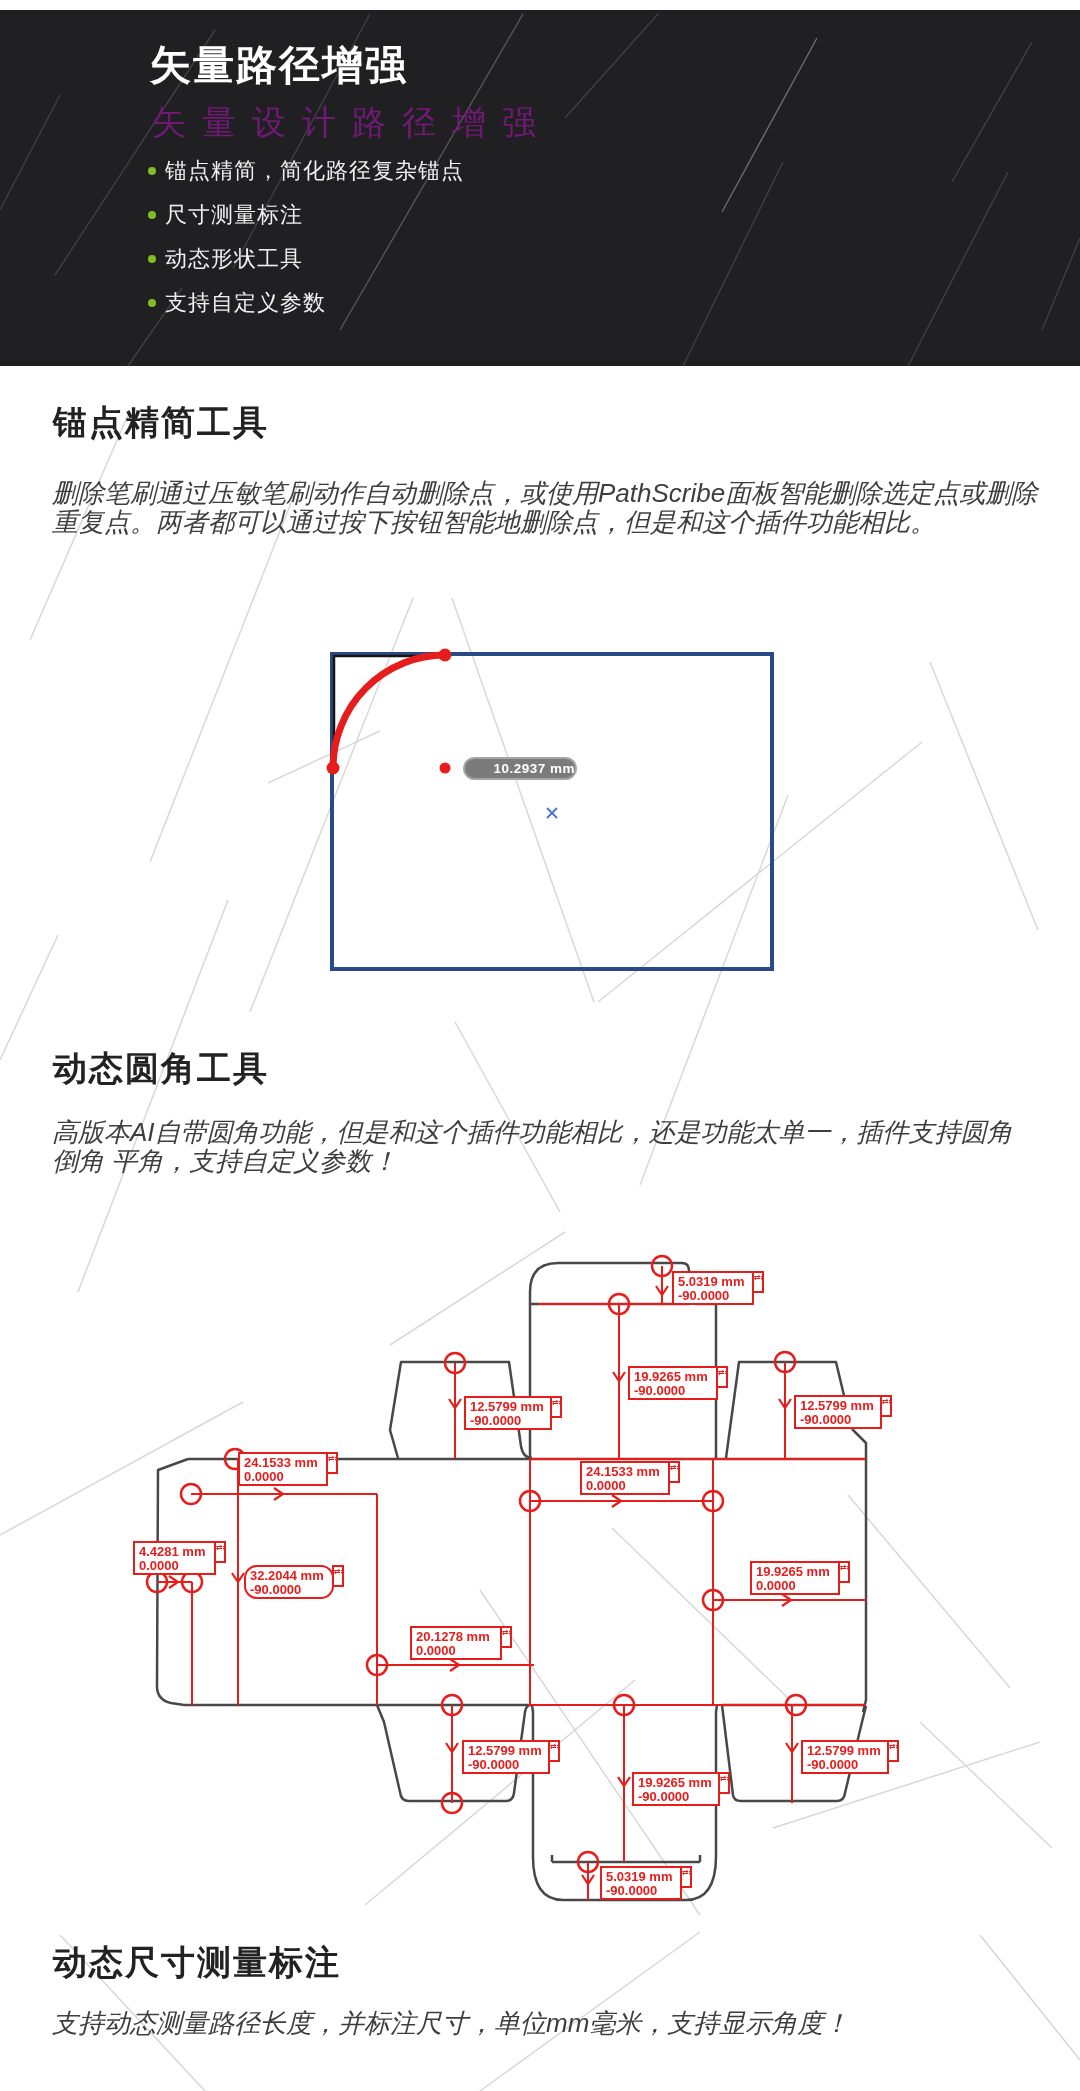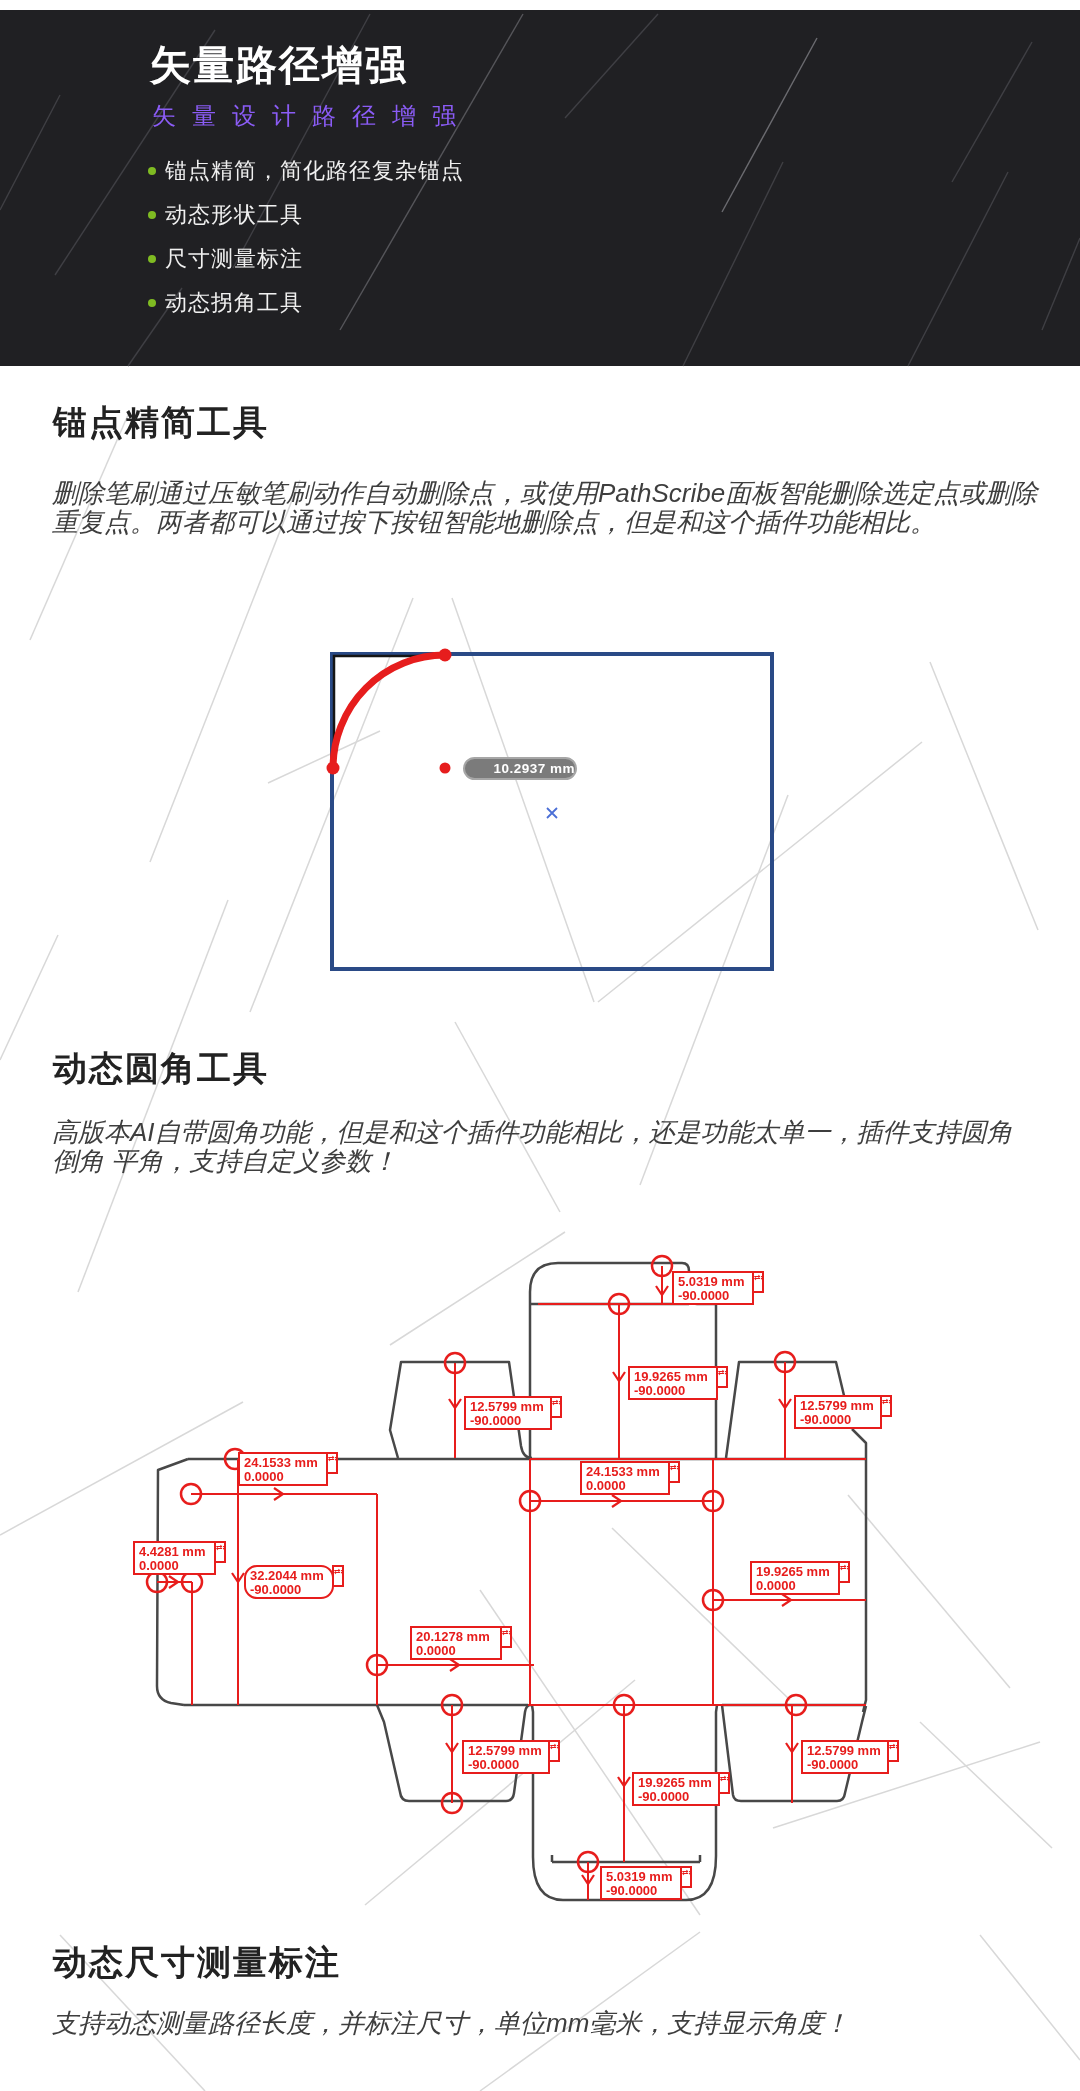--- a/index.html
+++ b/index.html
@@ -6,21 +6,21 @@
   html,body{margin:0;padding:0;background:#e9e9e9;}
   .page{position:relative;width:1080px;height:2091px;margin:0 auto;background:#ffffff;overflow:hidden;
         font-family:"Liberation Sans","DejaVu Sans",sans-serif;}
   .header-bg{position:absolute;left:0;top:10px;width:1080px;height:356px;background:#202023;z-index:1;}
   #overlay{position:absolute;left:0;top:0;width:1080px;height:2091px;z-index:2;pointer-events:none;}
   .content{position:absolute;left:0;top:0;width:1043px;height:2091px;z-index:3;}
 
   
   .hero-title{position:absolute;left:150px;top:38px;font-size:41px;font-weight:bold;color:#ffffff;
               letter-spacing:2px;white-space:nowrap;}
-  .hero-sub{position:absolute;left:152px;top:100px;font-size:24px;color:#8b5cf6;letter-spacing:16px;
+  .hero-sub{position:absolute;left:152px;top:100px;font-size:34px;color:#701a75;letter-spacing:16px;
             white-space:nowrap;font-weight:400;}
   .hero-bullets{position:absolute;left:148px;top:155px;}
   .hero-bullet{display:flex;align-items:center;height:31px;margin-bottom:13px;}
   .hero-bullet:last-child{margin-bottom:15px;}
   .dot{width:8px;height:8px;border-radius:50%;margin-right:9px;flex:0 0 auto;}
   .hero-bullet .txt{font-size:22px;color:#f0f0f0;letter-spacing:1px;white-space:nowrap;}
 
   
   .sec-h{position:absolute;left:53px;font-size:34px;font-weight:bold;color:#222222;letter-spacing:2px;
          white-space:nowrap;margin:0;}
@@ -159,29 +159,29 @@
   <div class="content">
     <div class="hero-title">矢量路径增强</div>
     <div class="hero-sub">矢量设计路径增强</div>
     <div class="hero-bullets" id="bullets">
         <div class="hero-bullet">
           <span class="dot" style="background: rgb(127, 187, 34);"></span>
           <span class="txt">锚点精简，简化路径复杂锚点</span>
         </div>
         <div class="hero-bullet">
           <span class="dot" style="background: rgb(127, 187, 34);"></span>
+          <span class="txt">尺寸测量标注</span>
+        </div>
+        <div class="hero-bullet">
+          <span class="dot" style="background: rgb(127, 187, 34);"></span>
           <span class="txt">动态形状工具</span>
         </div>
         <div class="hero-bullet">
           <span class="dot" style="background: rgb(127, 187, 34);"></span>
-          <span class="txt">尺寸测量标注</span>
-        </div>
-        <div class="hero-bullet">
-          <span class="dot" style="background: rgb(127, 187, 34);"></span>
-          <span class="txt">动态拐角工具</span>
+          <span class="txt">支持自定义参数</span>
         </div>
       </div>
 
     <h2 class="sec-h" id="h-s1">锚点精简工具</h2>
     <div class="para" id="p-s1">
         <div class="pline">删除笔刷通过压敏笔刷动作自动删除点，或使用PathScribe面板智能删除选定点或删除</div>
         <div class="pline">重复点。两者都可以通过按下按钮智能地删除点，但是和这个插件功能相比。</div>
       </div>
 
     <div class="pill">10.2937 mm</div>

